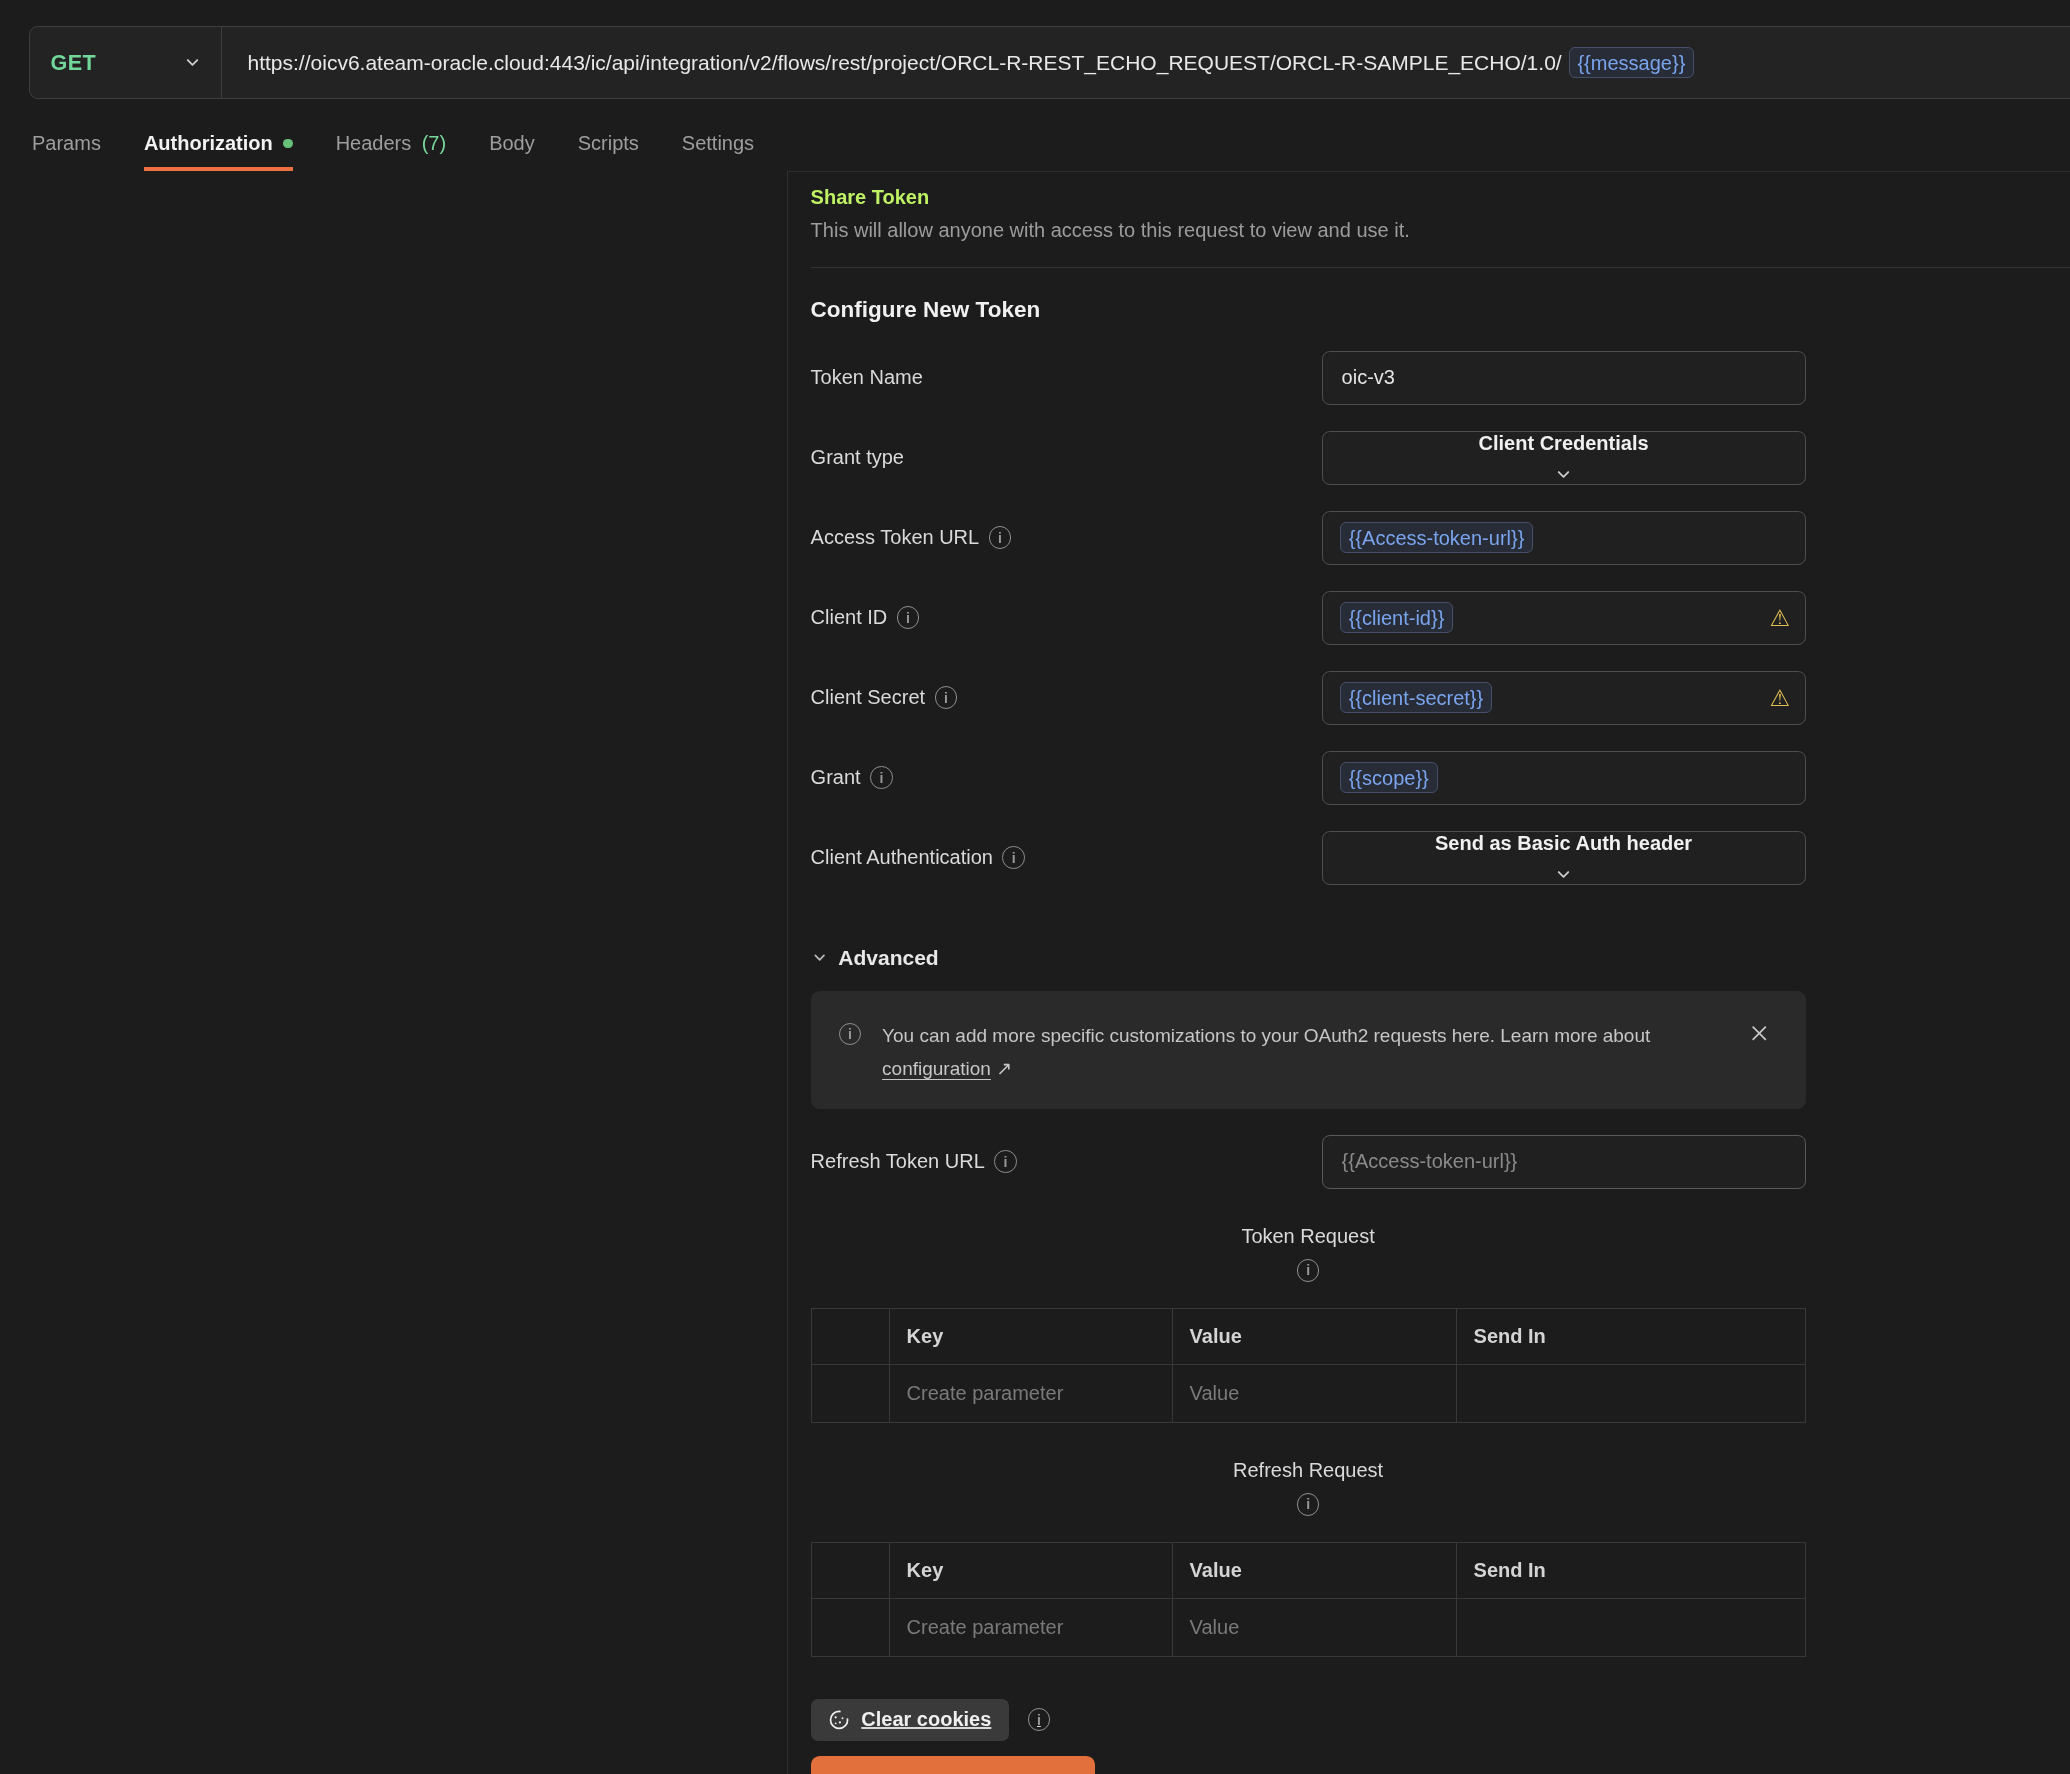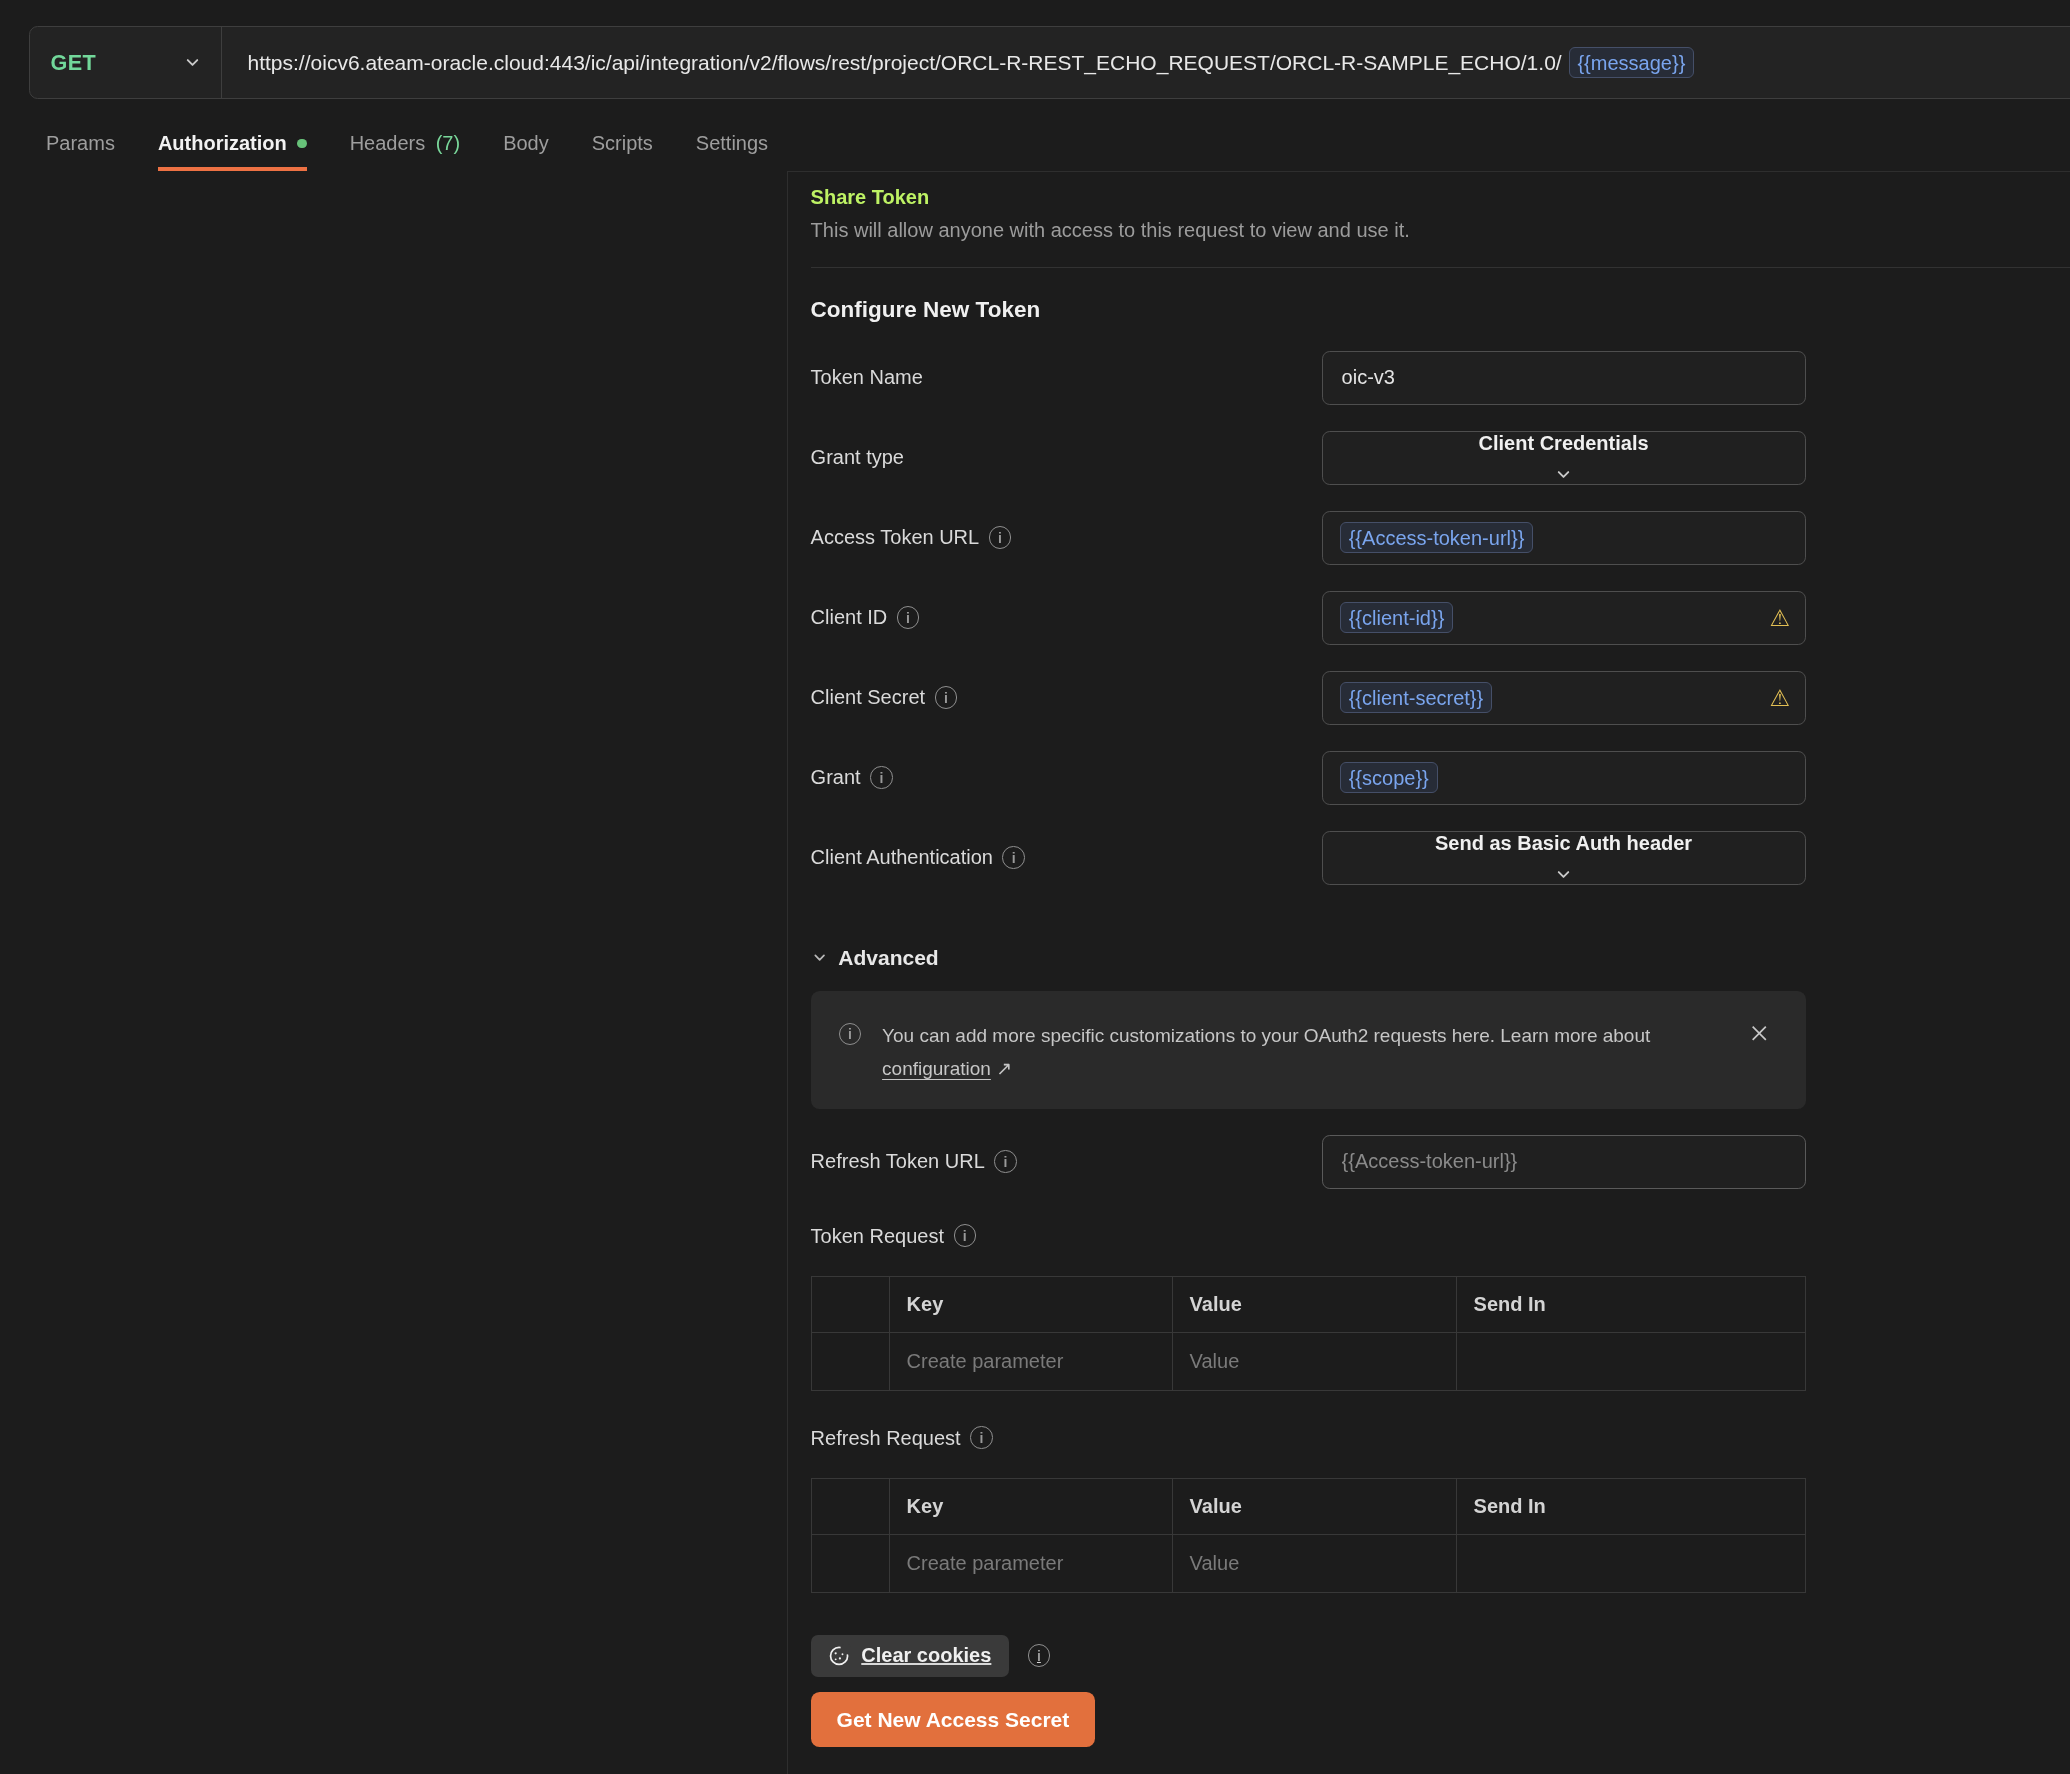--- a/index.html
+++ b/index.html
@@ -29,21 +29,21 @@
   }
   .chip {
     color: #7aa5ee; background: #272c37; border: 1.7px solid #454f68;
     border-radius: 6px; padding: 2.6px 7.8px; font-size: 20px; line-height: 1.2;
     white-space: nowrap;
   }
   .url-text .chip { margin-left: 7px; }
 
   
   .tabbar {
-    position: absolute; left: 14px; top: 99px; right: 0; height: 73px;
+    position: absolute; left: 0; top: 99px; right: 0; height: 73px;
     border-bottom: 1.7px solid #2e2e2e;
     display: flex; align-items: flex-end; padding-left: 32px; column-gap: 43px;
   }
   .tab {
     font-size: 20px; color: #9e9e9e; padding-bottom: 12px;
     border-bottom: 4.3px solid transparent; cursor: pointer;
     display: flex; align-items: center; gap: 10.4px;
   }
   .tab.active { color: #f2f2f2; font-weight: 700; border-bottom-color: #ed7143; }
   .tab .count { color: #79d79a; }
@@ -108,21 +108,21 @@
   .banner-text { font-size: 19px; color: #c6c6c6; line-height: 33px; width: 804px; }
   .banner-link { text-decoration: underline; text-underline-offset: 4.3px; color: #c6c6c6; cursor: pointer; }
   .banner-close {
     position: absolute; right: 35px; top: 31px; width: 22.5px; height: 22.5px;
     color: #c9c9c9; cursor: pointer;
   }
 
   .sub-row { margin-top: 26px; display: flex; align-items: center; height: 54px; }
 
   .sec-label { margin-top: 33px; display: flex; align-items: center; gap: 9.5px;
-    font-size: 20px; color: #dadada; line-height: 28px; }
+    font-size: 20px; color: #dadada; line-height: 28px; flex-direction: column; }
 
   
   .ptable { margin-top: 26px; width: 995px; border: 0.9px solid #383838; }
   .trow { display: flex; }
   .trow.thead { height: 55px; }
   .trow.tbody { height: 58px; border-top: 0.9px solid #383838; }
   .tc { display: flex; align-items: center; padding-left: 17px; font-size: 20px; }
   .tc.c0 { width: 77px;  padding-left: 0; }
   .tc.c1 { width: 283px; border-left: 0.9px solid #383838; }
   .tc.c2 { width: 284px; border-left: 0.9px solid #383838; }

